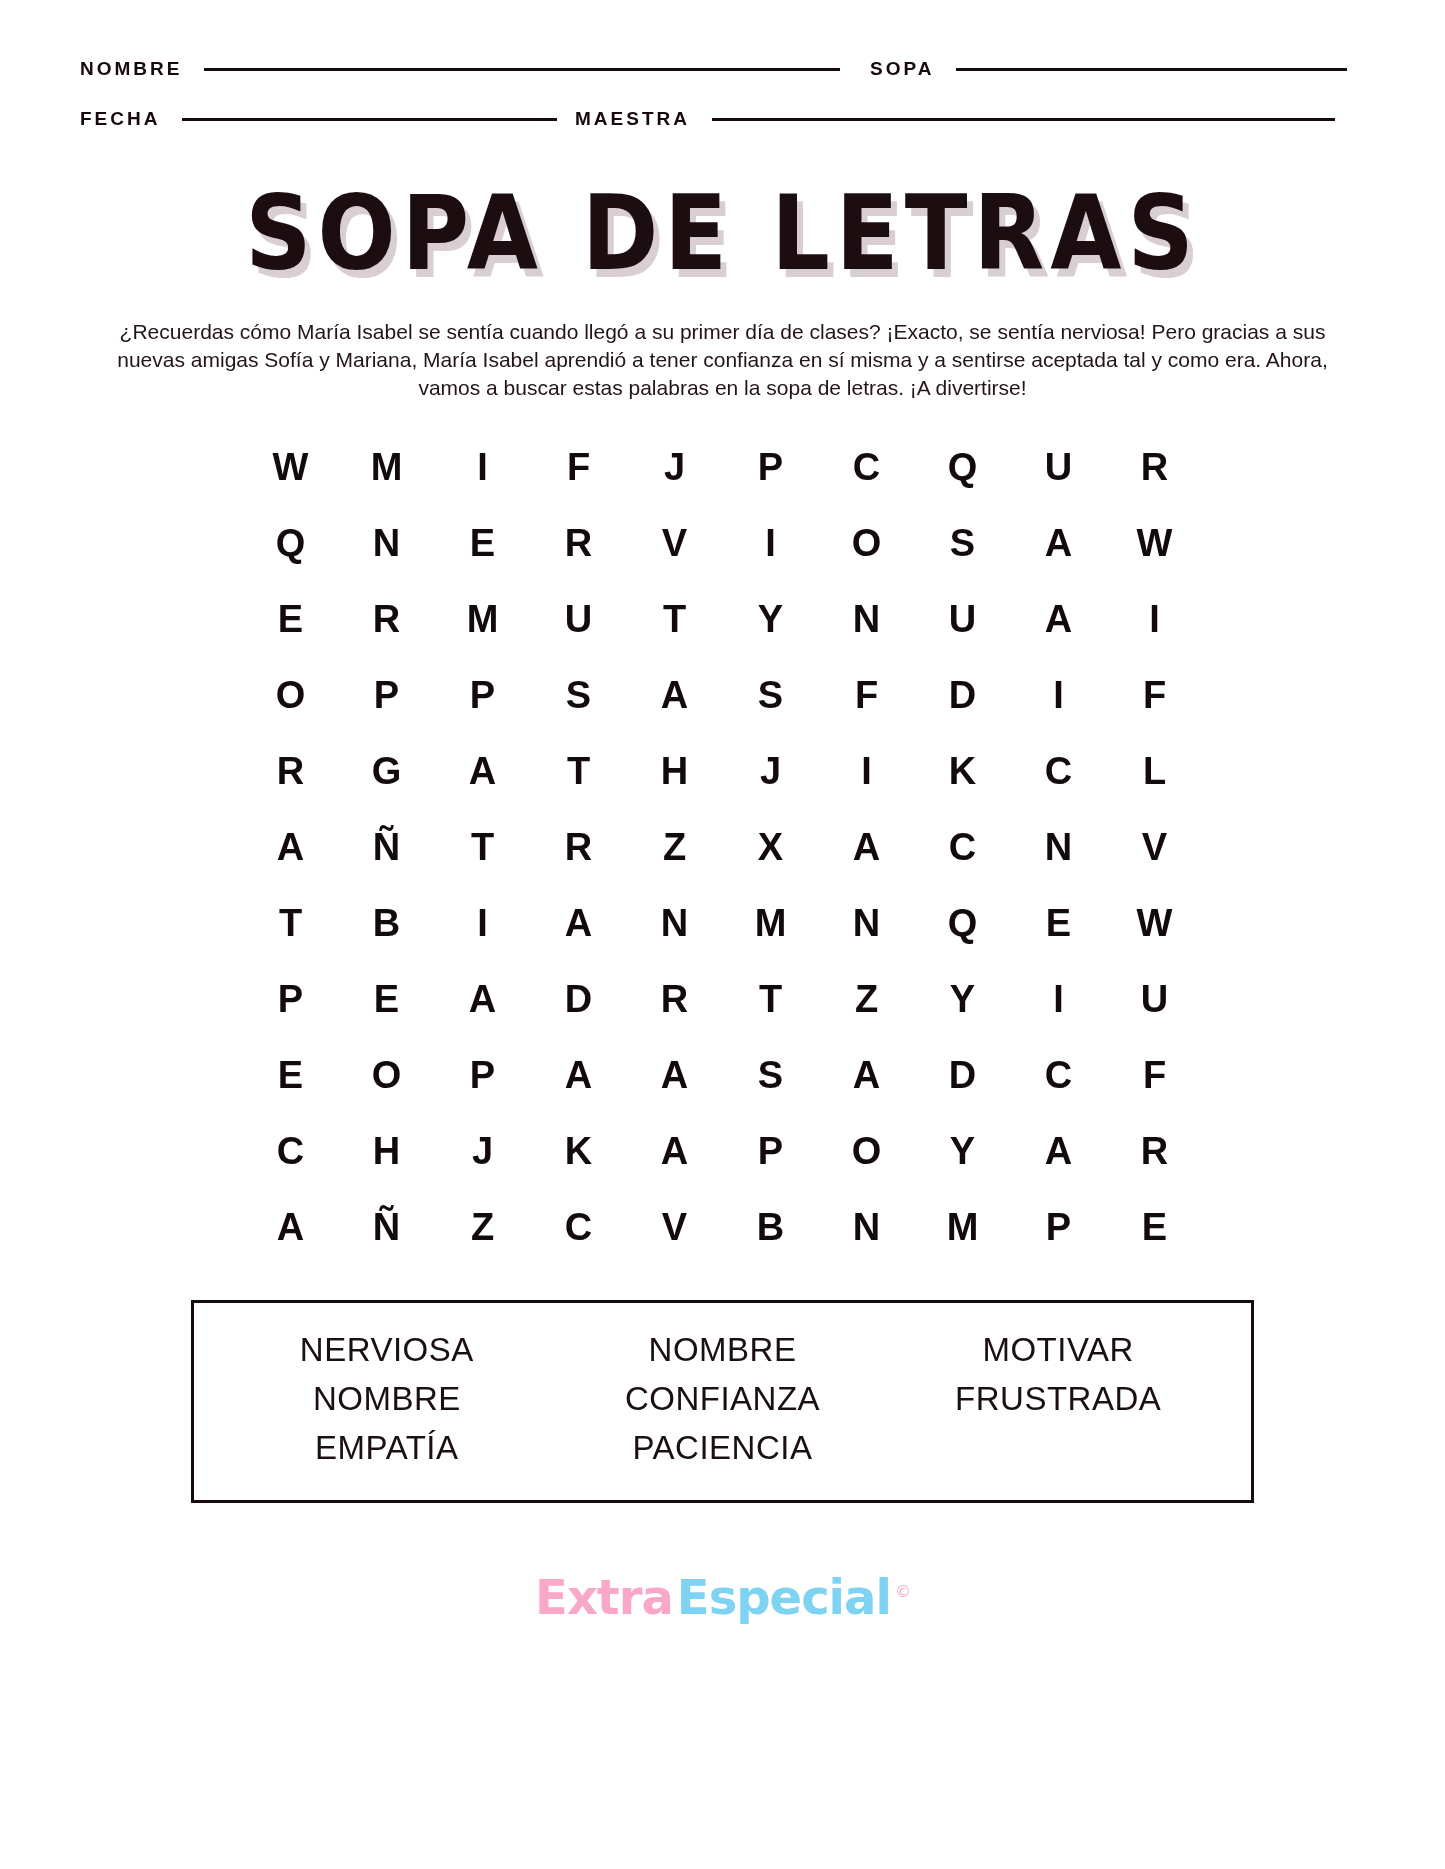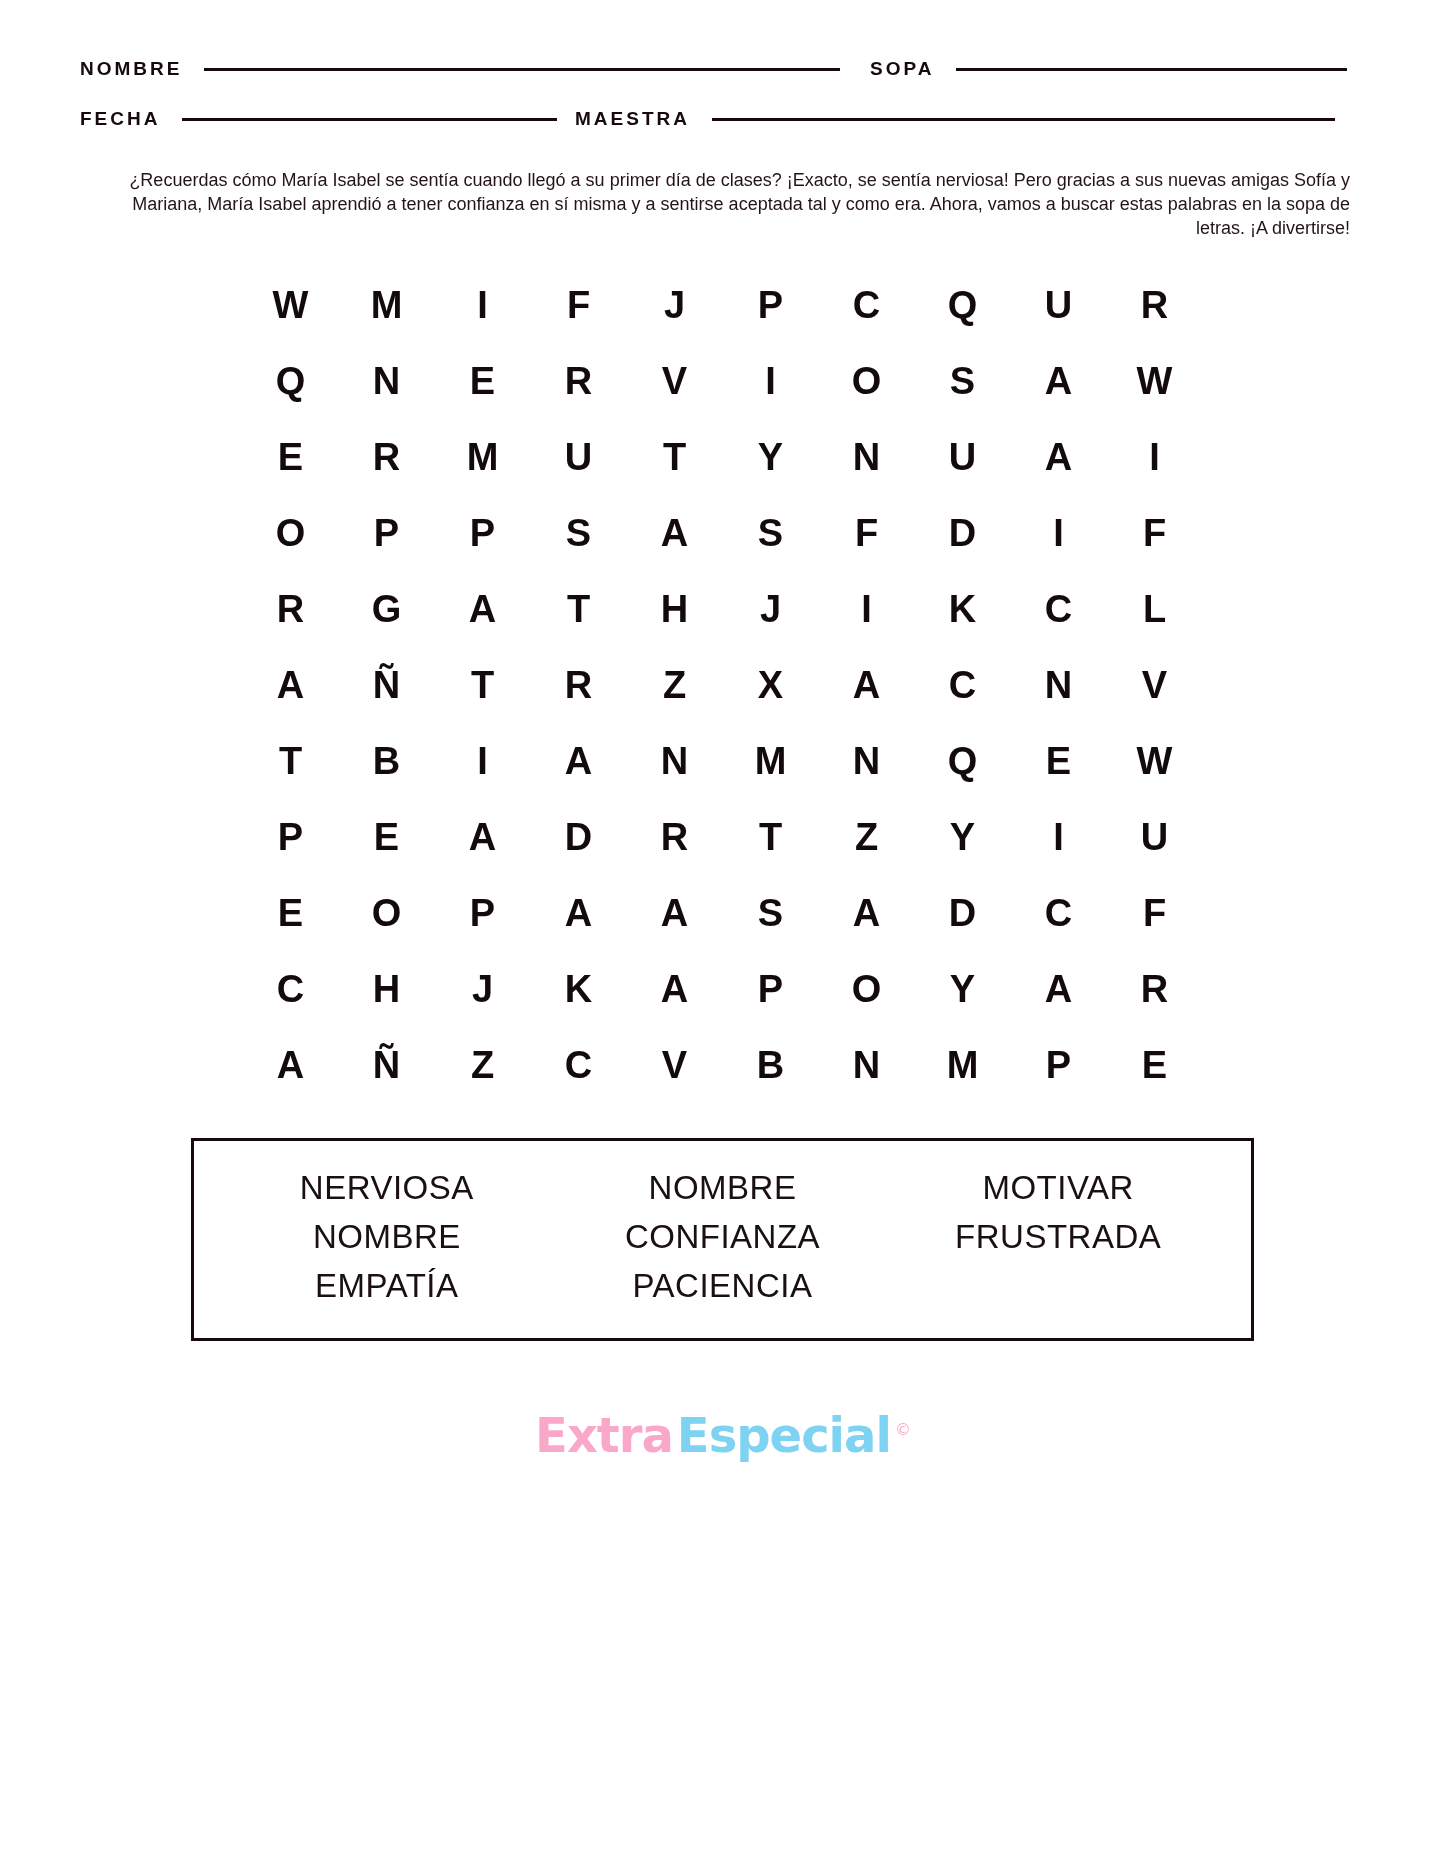--- a/index.html
+++ b/index.html
@@ -70,22 +70,22 @@
     color: #1c0d10;
     text-shadow: 6px 7px 0 #d9cfd2;
     line-height: 1;
     transform: scaleY(1.12);
   }
 
   
   .intro {
     margin: 38px auto 0 auto;
     width: 1255px;
-    text-align: right;
-    font-size: 18px;
+    text-align: center;
+    font-size: 21px;
     line-height: 1.34;
     color: #241418;
   }
 
   
   .grid {
     margin: 46px auto 0 auto;
     width: 960px;
     display: grid;
     grid-template-columns: repeat(10, 1fr);
@@ -171,20 +171,23 @@
         <span class="field-line"></span>
       </div>
       <div class="field field-left">
         <span class="field-label">MAESTRA</span>
         <span class="field-line"></span>
       </div>
     </div>
 
   </div>
 
+  <div class="title-wrap">
+    <div class="title">SOPA DE LETRAS</div>
+  </div>
 
   <p class="intro">¿Recuerdas cómo María Isabel se sentía cuando llegó a su primer día de clases? ¡Exacto, se sentía nerviosa! Pero gracias a sus nuevas amigas Sofía y Mariana, María Isabel aprendió a tener confianza en sí misma y a sentirse aceptada tal y como era. Ahora, vamos a buscar estas palabras en la sopa de letras. ¡A divertirse!</p>
 
   <div class="grid" id="letter-grid">
       <div class="cell">W</div>
       <div class="cell">M</div>
       <div class="cell">I</div>
       <div class="cell">F</div>
       <div class="cell">J</div>
       <div class="cell">P</div>

